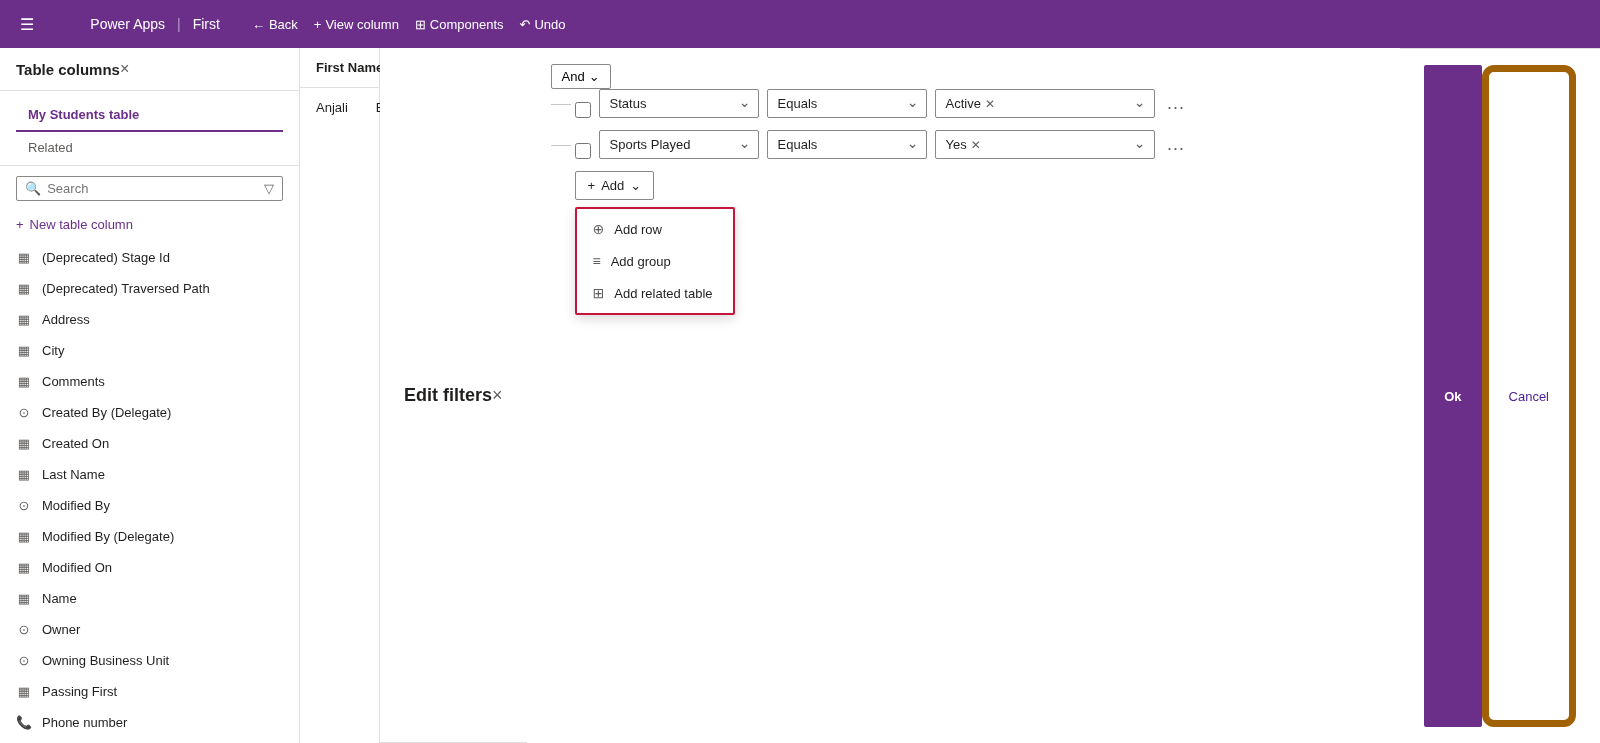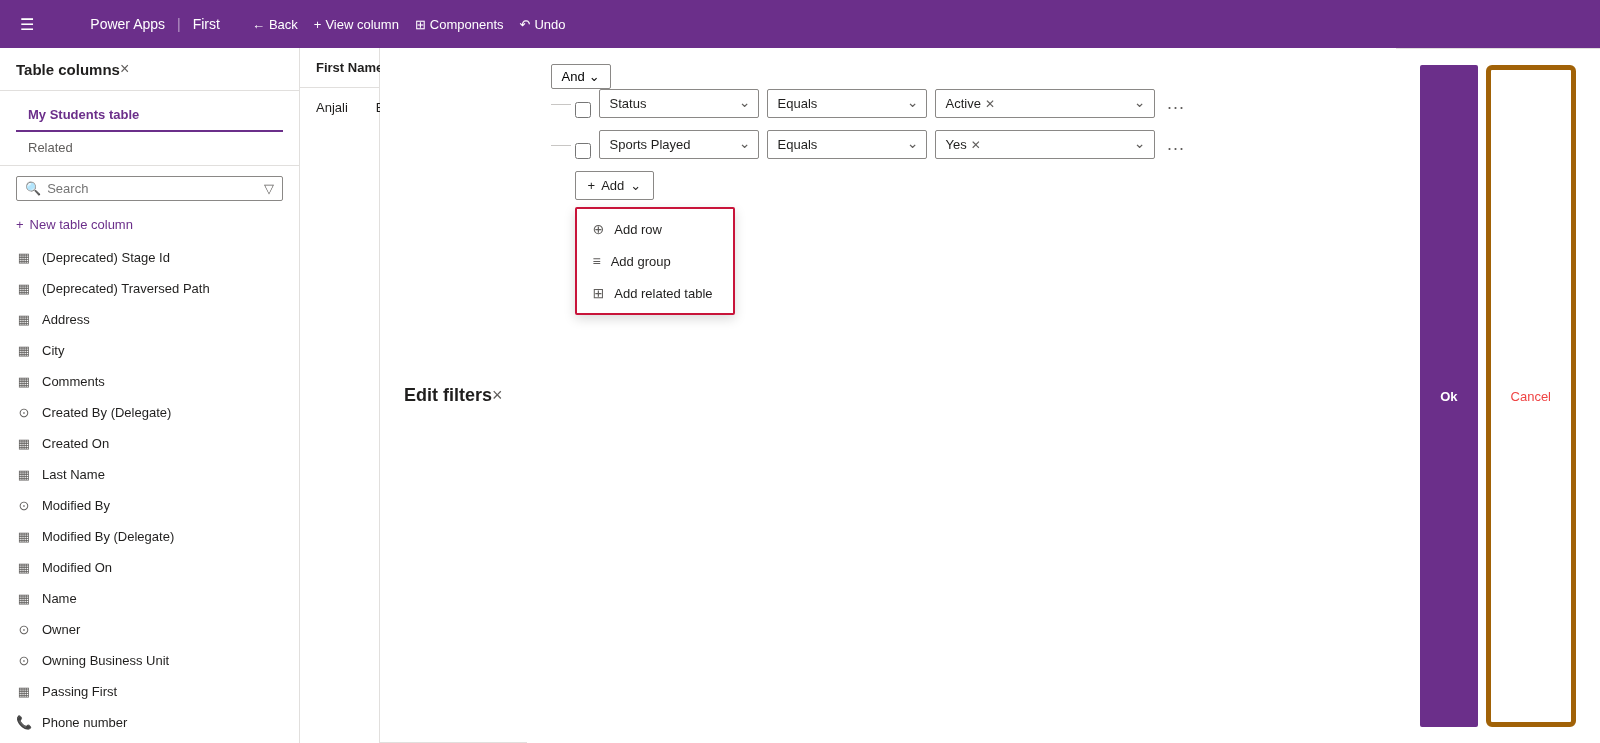--- a/index.html
+++ b/index.html
@@ -364,37 +364,37 @@
     .dropdown-item .d-icon {
       color: #605e5c;
       font-size: 14px;
     }
 
     
     .panel-footer {
       padding: 16px 24px;
       border-top: 1px solid #e1dfdd;
       display: flex;
-      gap: 8px;
+      gap: 0;
     }
     .btn-ok {
       background: #6b2f8a;
       color: white;
       border: none;
       border-radius: 2px;
       padding: 8px 20px;
       font-size: 13px;
       cursor: pointer;
       font-weight: 600;
     }
     .btn-cancel {
       background: white;
-      color: #ef4444;
-      border: 5px solid #a16207;
-      border-radius: 6px;
+      color: #4c1d95;
+      border: 7px solid #a16207;
+      border-radius: 12px;
       padding: 8px 20px;
       font-size: 13px;
       cursor: pointer;
     }
 
     
     .columns-list::-webkit-scrollbar { width: 6px; }
     .columns-list::-webkit-scrollbar-thumb { background: #c8c6c4; border-radius: 3px; }
 
     

